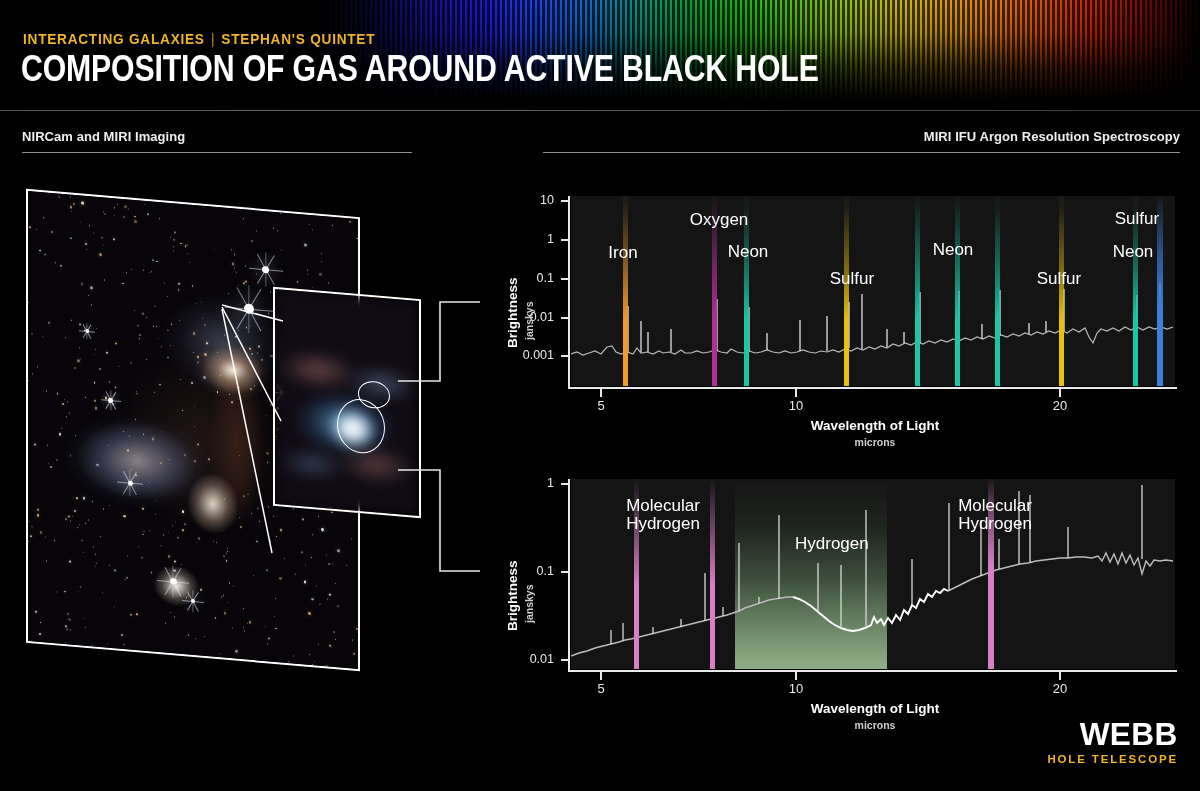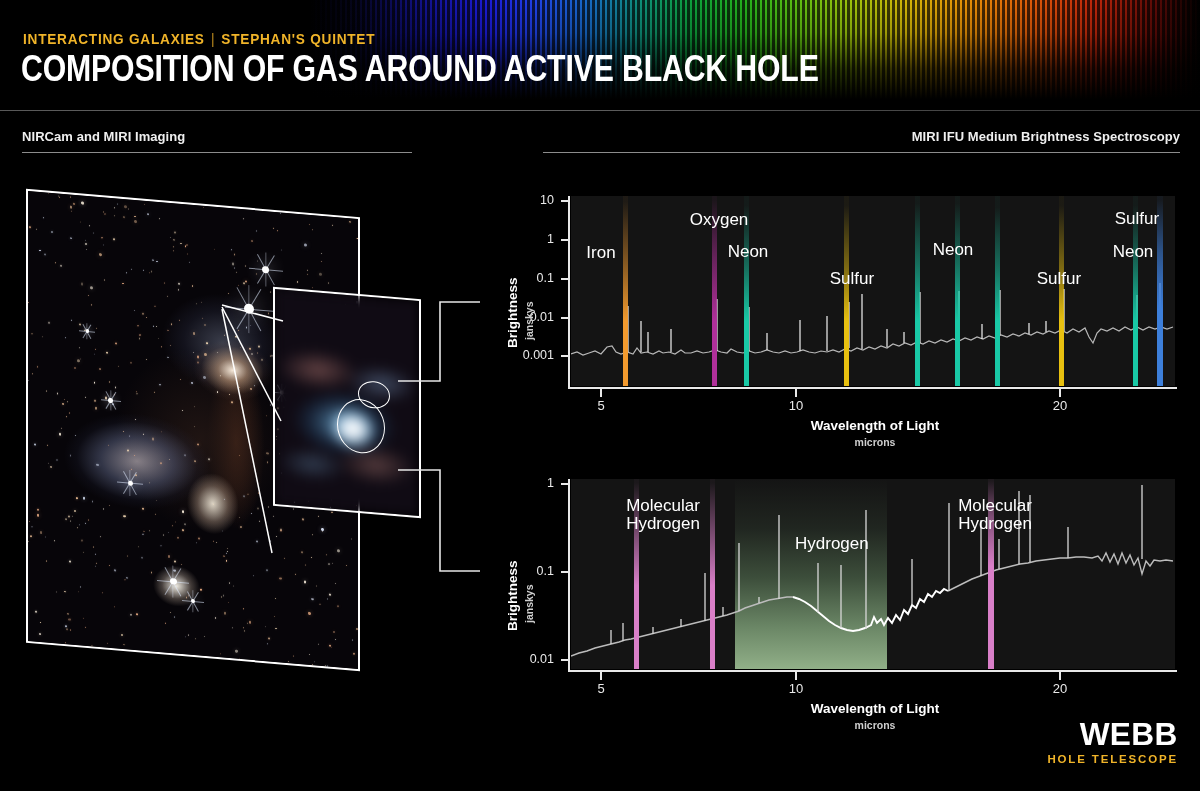--- a/index.html
+++ b/index.html
@@ -131,21 +131,21 @@
 </div>
 
 <div class="abs" id="eyebrow">
   <span>INTERACTING GALAXIES</span><span class="sep">|</span><span>STEPHAN'S QUINTET</span>
 </div>
 
 <div class="abs" id="main-title">COMPOSITION OF GAS AROUND ACTIVE BLACK HOLE</div>
 <div class="abs" id="title-rule"></div>
 
 <div class="abs sect-label" id="label-left">NIRCam and MIRI Imaging</div>
-<div class="abs sect-label" id="label-right">MIRI IFU Medium Brightness Spectroscopy</div>
+<div class="abs sect-label" id="label-right">MIRI IFU Argon Resolution Spectroscopy</div>
 <div class="abs" id="rule-left"></div>
 <div class="abs" id="rule-right"></div>
 
 <div class="abs" id="image-stage">
 
   <div id="big-frame">
     <div id="big-sky"></div>
     <div id="big-stars">
         <i style="left: 61.49%; top: 9.11%; width: 1.16px; height: 1.16px; background: rgba(225, 235, 255, 0.83); box-shadow: rgba(225, 235, 255, 0.45) 0px 0px 2px;"></i>
         <i style="left: 85.47%; top: 61.15%; width: 1.56px; height: 1.56px; background: rgba(250, 185, 140, 0.63); box-shadow: rgba(250, 185, 140, 0.35) 0px 0px 2.7px;"></i>
@@ -758,21 +758,21 @@
     <div class="emline" style="left:173px;width:5px;height:190px;background:linear-gradient(to top,#19c9a6 0%,#19c9a6 34%,rgba(25,201,166,.50) 62%,rgba(25,201,166,.04) 95%);"></div>
     <div class="emline" style="left:273px;width:5px;height:190px;background:linear-gradient(to top,#e8c010 0%,#e8c010 34%,rgba(232,192,16,.50) 62%,rgba(232,192,16,.04) 95%);"></div>
     <div class="emline" style="left:344px;width:5px;height:190px;background:linear-gradient(to top,#19c9a6 0%,#19c9a6 34%,rgba(25,201,166,.50) 64%,rgba(25,201,166,.04) 96%);"></div>
     <div class="emline" style="left:384px;width:5px;height:190px;background:linear-gradient(to top,#19c9a6 0%,#19c9a6 34%,rgba(25,201,166,.50) 64%,rgba(25,201,166,.04) 96%);"></div>
     <div class="emline" style="left:424px;width:5px;height:190px;background:linear-gradient(to top,#19c9a6 0%,#19c9a6 34%,rgba(25,201,166,.50) 62%,rgba(25,201,166,.04) 94%);"></div>
     <div class="emline" style="left:488px;width:5px;height:190px;background:linear-gradient(to top,#e8c010 0%,#e8c010 34%,rgba(232,192,16,.50) 62%,rgba(232,192,16,.04) 95%);"></div>
     <div class="emline" style="left:562px;width:5px;height:190px;background:linear-gradient(to top,#19c9a6 0%,#19c9a6 34%,rgba(25,201,166,.50) 62%,rgba(25,201,166,.04) 95%);"></div>
     <div class="emline" style="left:586px;width:6px;height:190px;background:linear-gradient(to top,#3d7fdb 0%,#3d7fdb 40%,rgba(61,127,219,.60) 70%,rgba(61,127,219,.06) 98%);"></div>
   </div>
 
-  <div class="abs elem-label" style="left:553px;top:244px;width:96px;">Iron</div>
+  <div class="abs elem-label" style="left:575px;top:244px;width:96px;">Iron</div>
   <div class="abs elem-label" style="left:664px;top:211px;width:110px;">Oxygen</div>
   <div class="abs elem-label" style="left:700px;top:243px;width:96px;">Neon</div>
   <div class="abs elem-label" style="left:797px;top:270px;width:110px;">Sulfur</div>
   <div class="abs elem-label" style="left:905px;top:241px;width:96px;">Neon</div>
   <div class="abs elem-label" style="left:1004px;top:270px;width:110px;">Sulfur</div>
   <div class="abs elem-label" style="left:1085px;top:243px;width:96px;">Neon</div>
   <div class="abs elem-label" style="left:1082px;top:210px;width:110px;">Sulfur</div>
 
   <div class="abs axis-line" style="left:568px;top:196px;width:2px;height:193px;"></div>
   <div class="abs axis-line" style="left:568px;top:387px;width:609px;height:2px;"></div>

